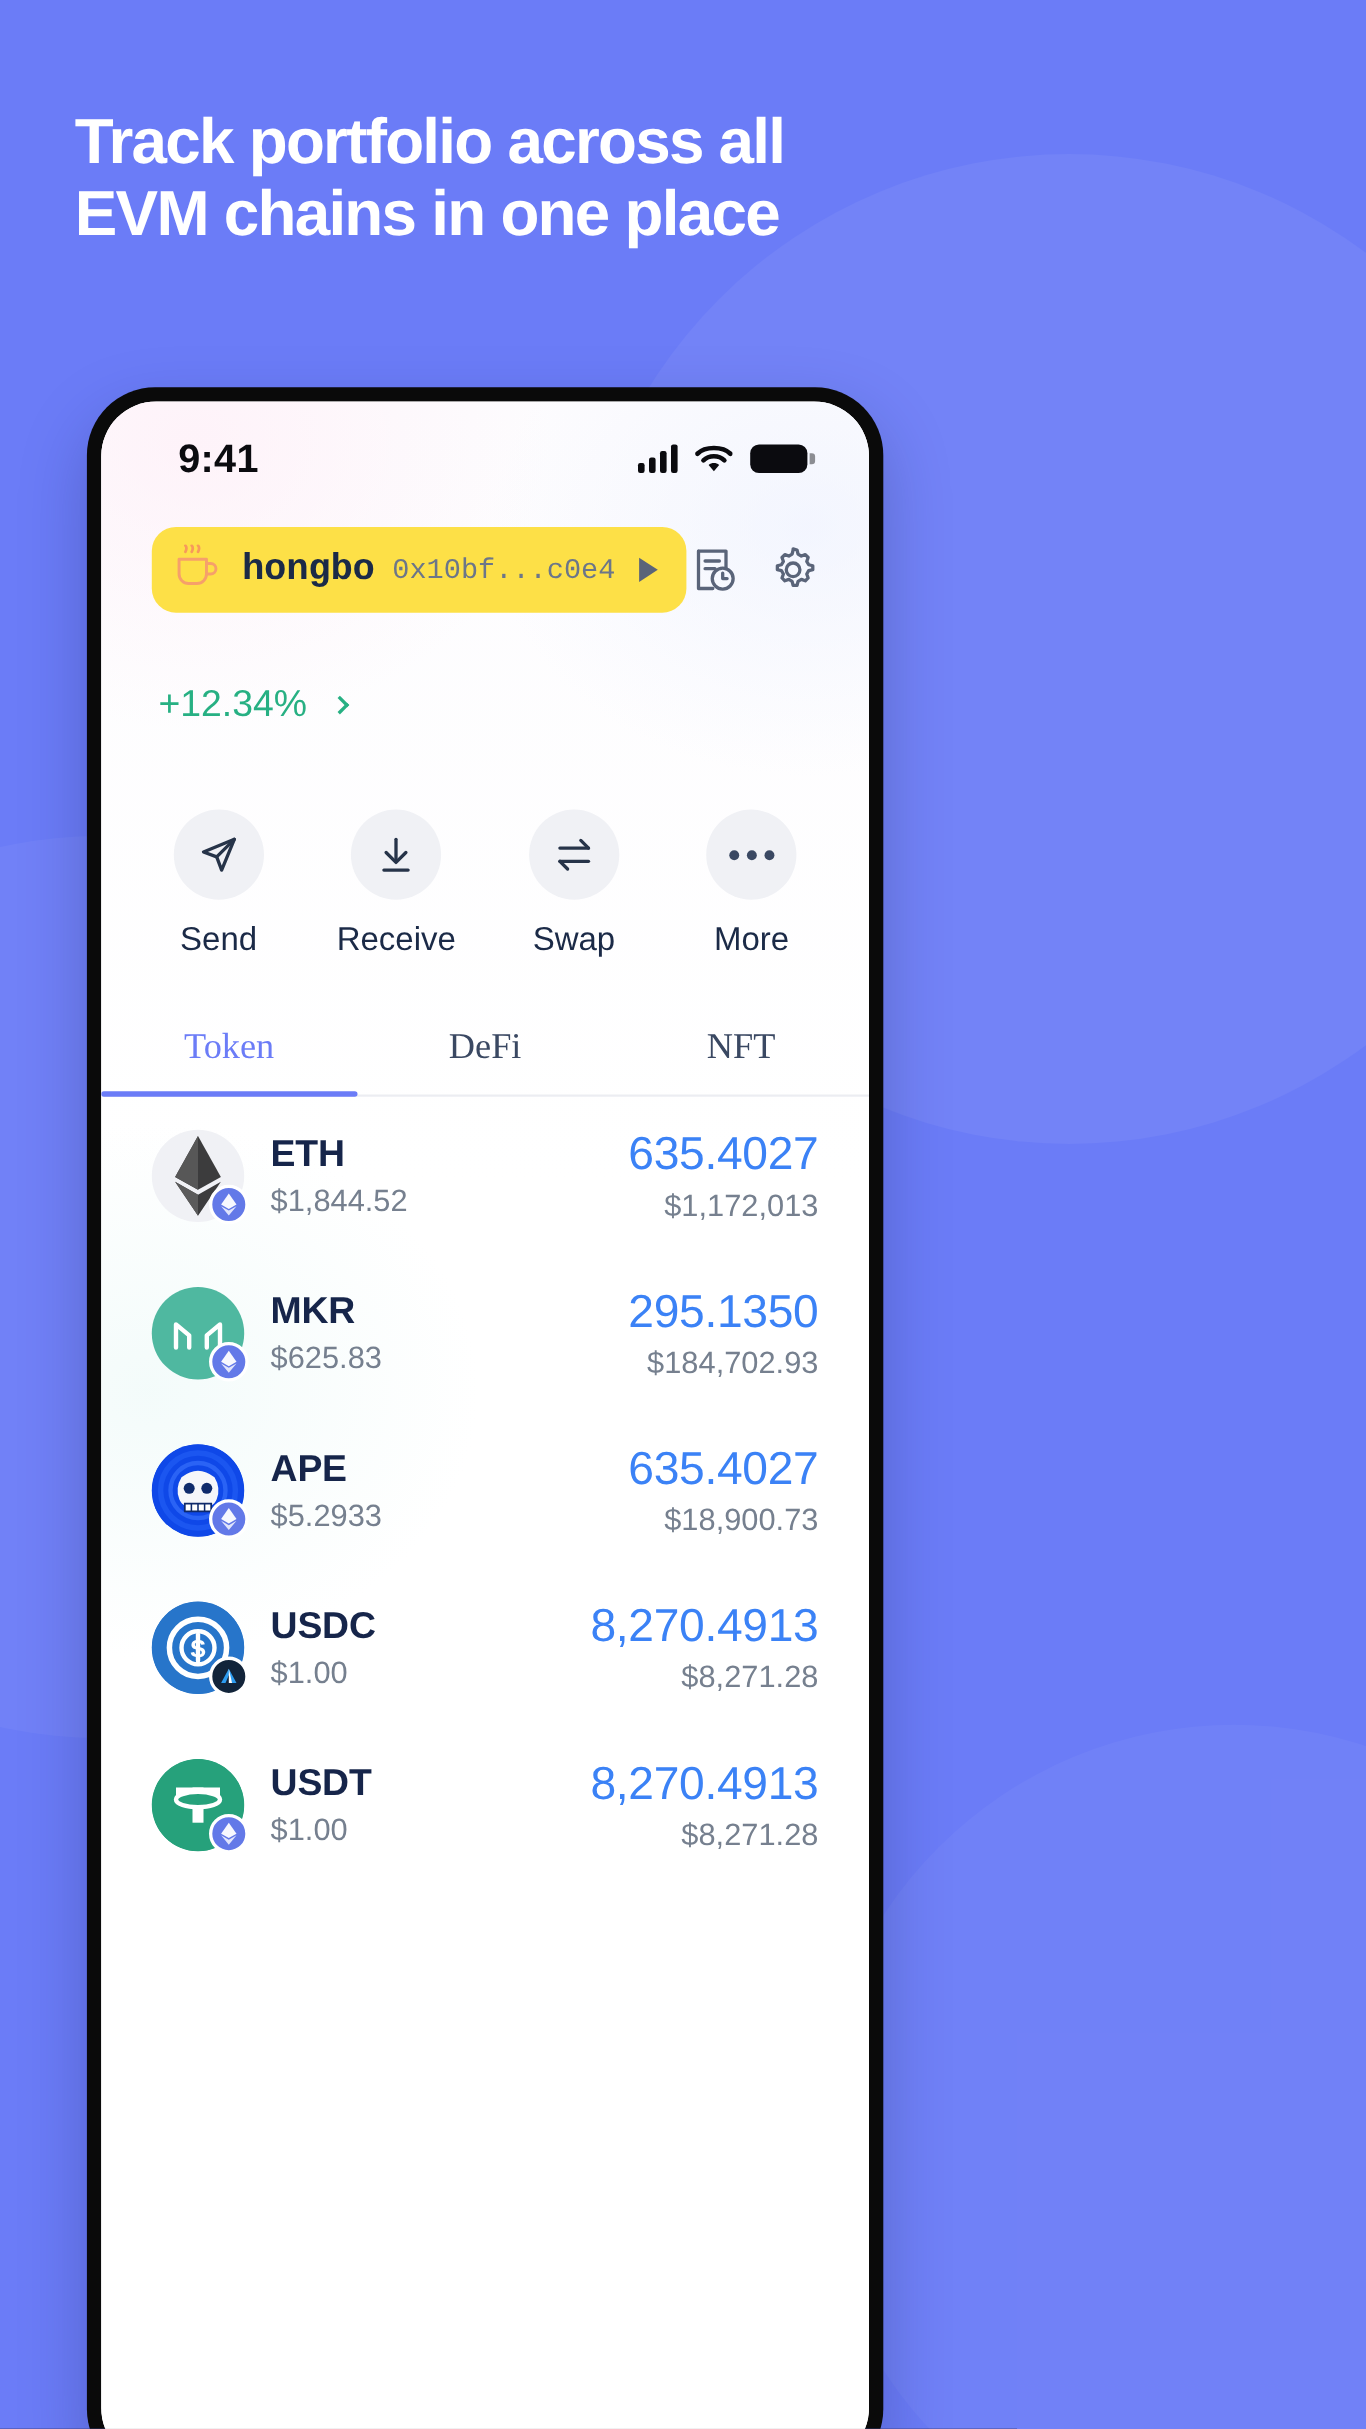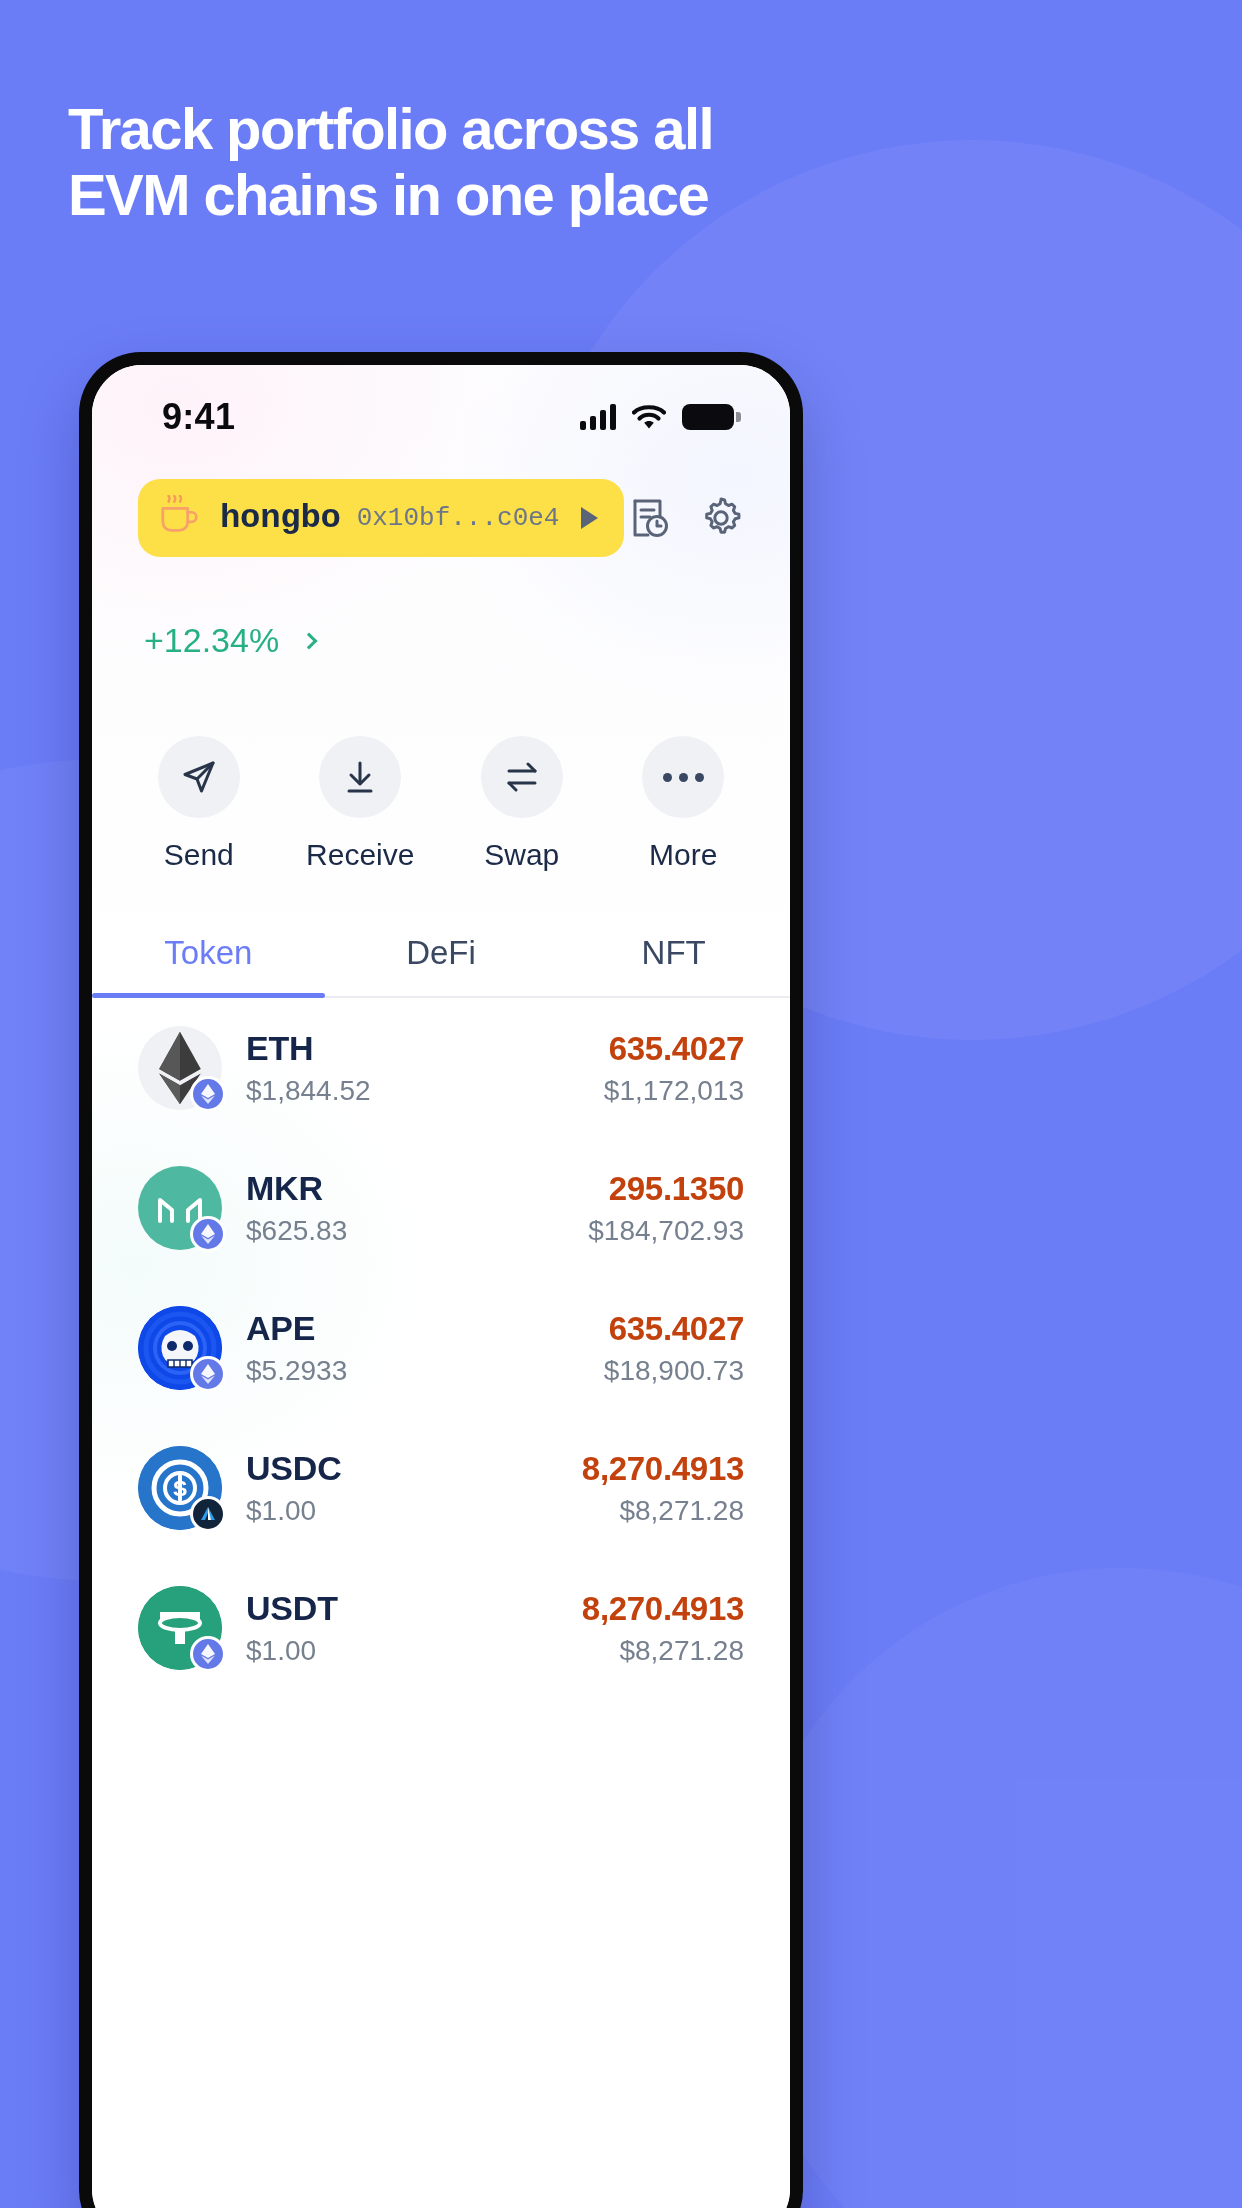--- a/index.html
+++ b/index.html
@@ -156,21 +156,21 @@
   .dots i { width:9px; height:9px; border-radius:50%; background:#3A4862; display:block; }
 
   
   .tabs {
     display:flex; margin-top:62px;
     border-bottom:2px solid #ECEDF2;
   }
   .tab {
     flex:1; text-align:center;
     font-size:33px; color:#3A4862;
-    padding-bottom:24px; position:relative;
+    padding-bottom:24px; position:relative;font-family:Liberation Serif, serif;
   }
   .tab.active { color:#6B7CF7; }
   .tab.active:after {
     content:""; position:absolute; left:0; right:0; bottom:-2px;
     height:5px; background:#6B7CF7; border-radius:3px;
   }
 
   
   .token-list { padding:0 46px; }
   .token-row {
@@ -189,21 +189,21 @@
     width:36px; height:36px; border-radius:50%;
     background:#6379E8;
     border:3px solid #FFFFFF;
     display:flex; align-items:center; justify-content:center;
   }
   .chain-badge.arb { background:#12243A; }
   .token-meta { flex:1; display:flex; flex-direction:column; gap:7px; }
   .token-sym { font-size:34px; font-weight:bold; color:#16254A; letter-spacing:-0.2px; }
   .token-price { font-size:28px; color:#76808F; }
   .token-vals { text-align:right; display:flex; flex-direction:column; gap:7px; }
-  .token-amt { font-size:33px; font-weight:bold; color:#c2410c; letter-spacing:-0.3px; }
+  .token-amt { font-size:42px; font-weight:normal; color:#3b82f6; letter-spacing:-0.3px; }
   .token-usd { font-size:28px; color:#76808F; }
 </style>
 </head>
 <body>
 
 <div class="bg-wrap">
   <div class="blob-a"></div>
   <div class="blob-b"></div>
   <div class="blob-c"></div>
 </div>

